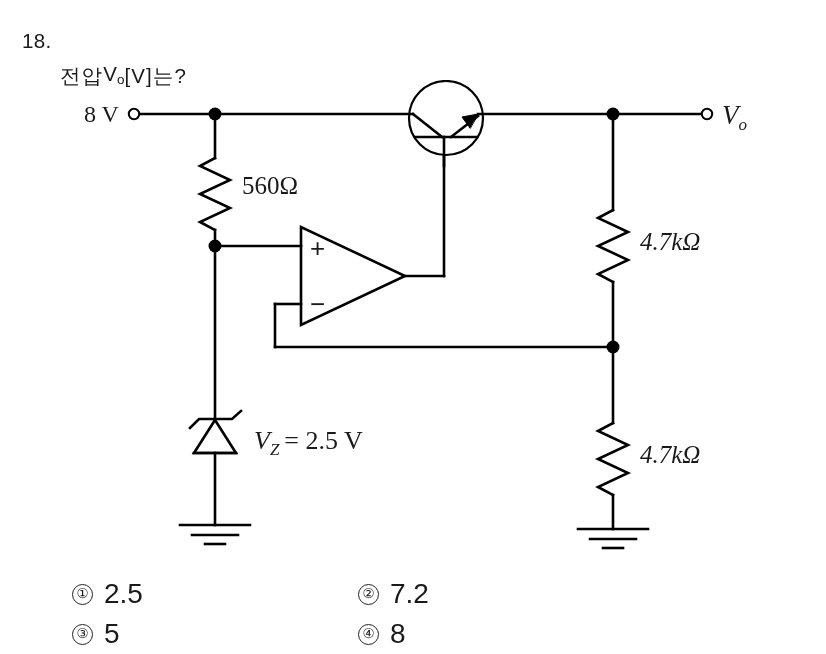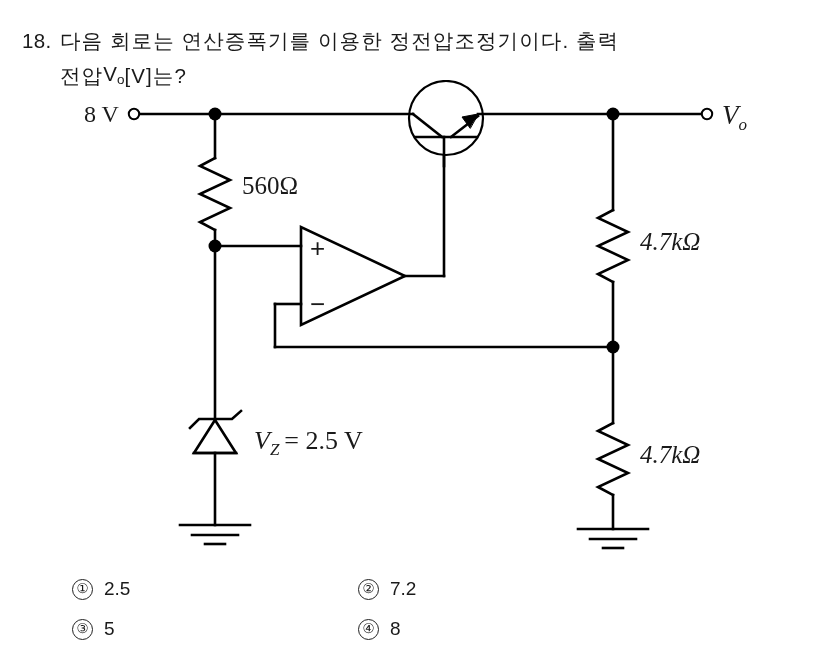--- a/index.html
+++ b/index.html
@@ -84,33 +84,32 @@
     width: 19px;
     height: 19px;
     line-height: 17px;
     border: 1.3px solid #222;
     border-radius: 50%;
     text-align: center;
     font-size: 13.5px;
     margin-right: 11px;
     flex: 0 0 19px;
   }
-  .choice-text { font-size: 19px; }
+  .choice-text { font-size: 28px; }
   #choice-1 { left: 72px;  top: 6px;  }
   #choice-2 { left: 358px; top: 6px;  }
   #choice-3 { left: 72px;  top: 46px; }
   #choice-4 { left: 358px; top: 46px; }
 </style>
 </head>
 <body>
 
 <div id="question-block">
   <div class="q-line">
     <span class="q-number">18.</span>
-    <span class="q-text-1">다음 회로는 연산증폭기를 이용한 정전압조정기이다. 출력</span>
   </div>
   <div class="q-line q-line-2">
     <span>전압 </span>
       <span class="vo-inline"><span>V</span><sub>o</sub></span>
       <span>[V]는?</span>
   </div>
 </div>
 
 <div id="circuit-area">
 <svg id="circuit-svg" width="826" height="490" viewBox="0 0 826 490" xmlns="http://www.w3.org/2000/svg">

